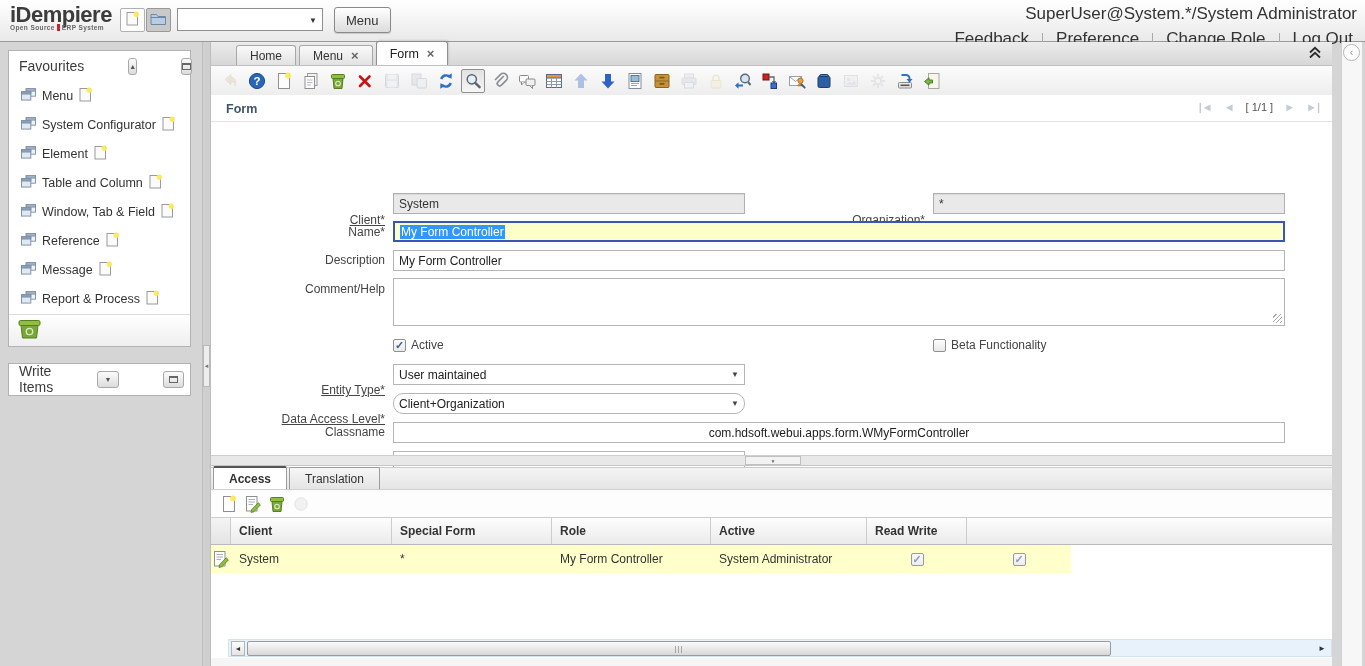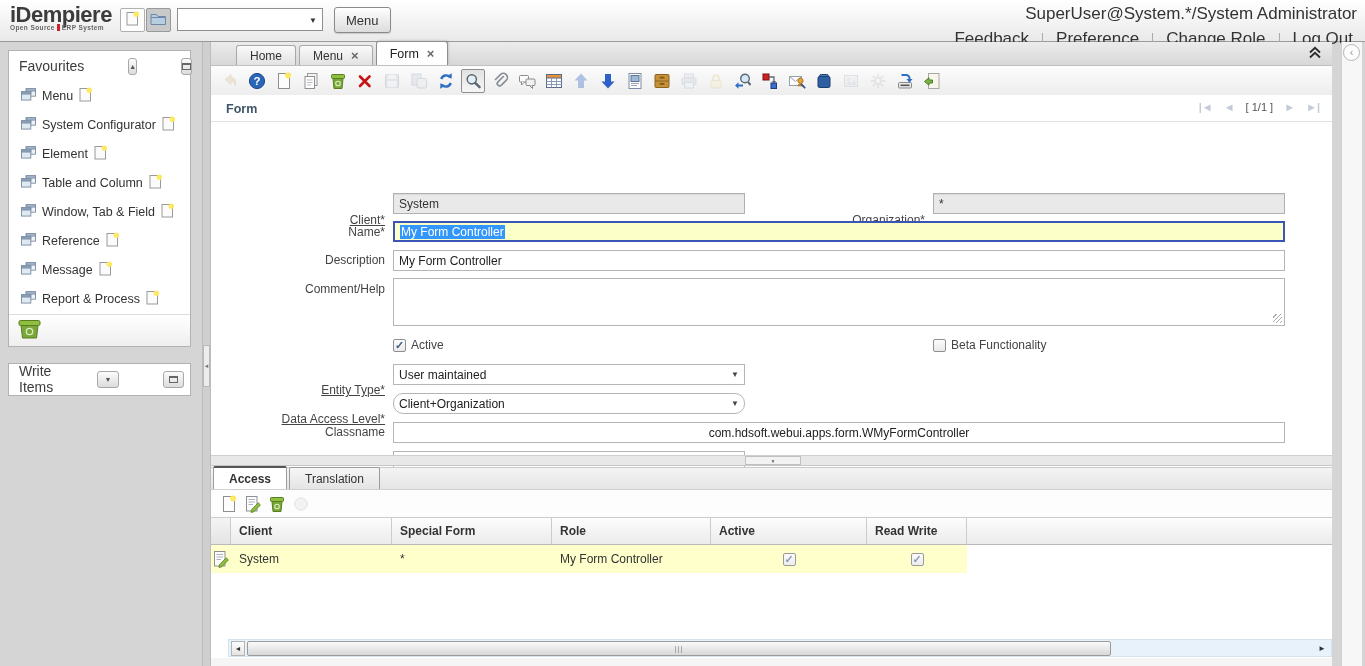--- a/index.html
+++ b/index.html
@@ -672,20 +672,21 @@
           <div class="td ind">
             <svg width="18" height="18" viewBox="0 0 18 18">
               <rect x="2.5" y="1.5" width="10.5" height="14.5" fill="#fdfdfd" stroke="#8f8f8f"></rect>
               <path d="M4.5 4.5 h6.5 M4.5 7 h6.5 M4.5 9.5 h4.5" stroke="#a8b2c0" stroke-width="1"></path>
               <path d="M7.5 14.8 L14.2 7.8 L16.4 9.9 L9.7 16.9 L7 17.4 Z" fill="#8fbf3f" stroke="#567d20" stroke-width="0.8"></path>
             </svg>
           </div>
           <div class="td">System</div>
           <div class="td">*</div>
           <div class="td">My Form Controller</div>
+          <div class="td">System Administrator</div>
           <div class="td center">
             <span class="cb tbl">✓</span>
           </div>
           <div class="td center">
             <span class="cb tbl">✓</span>
           </div>
         </div>
       </div>
   </div>
 

